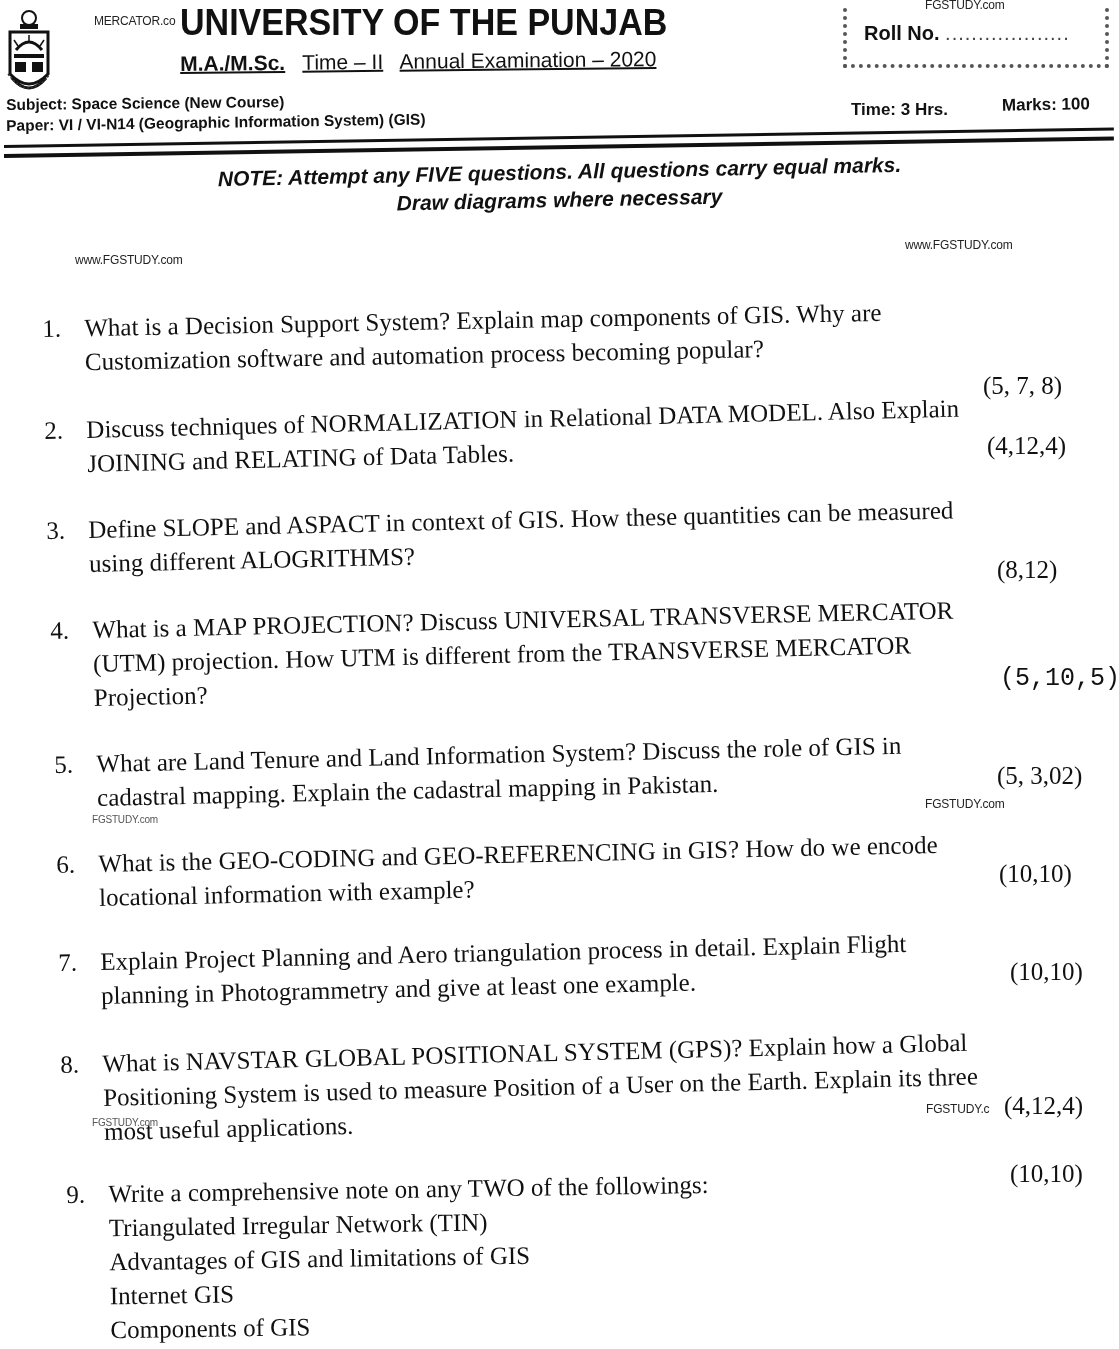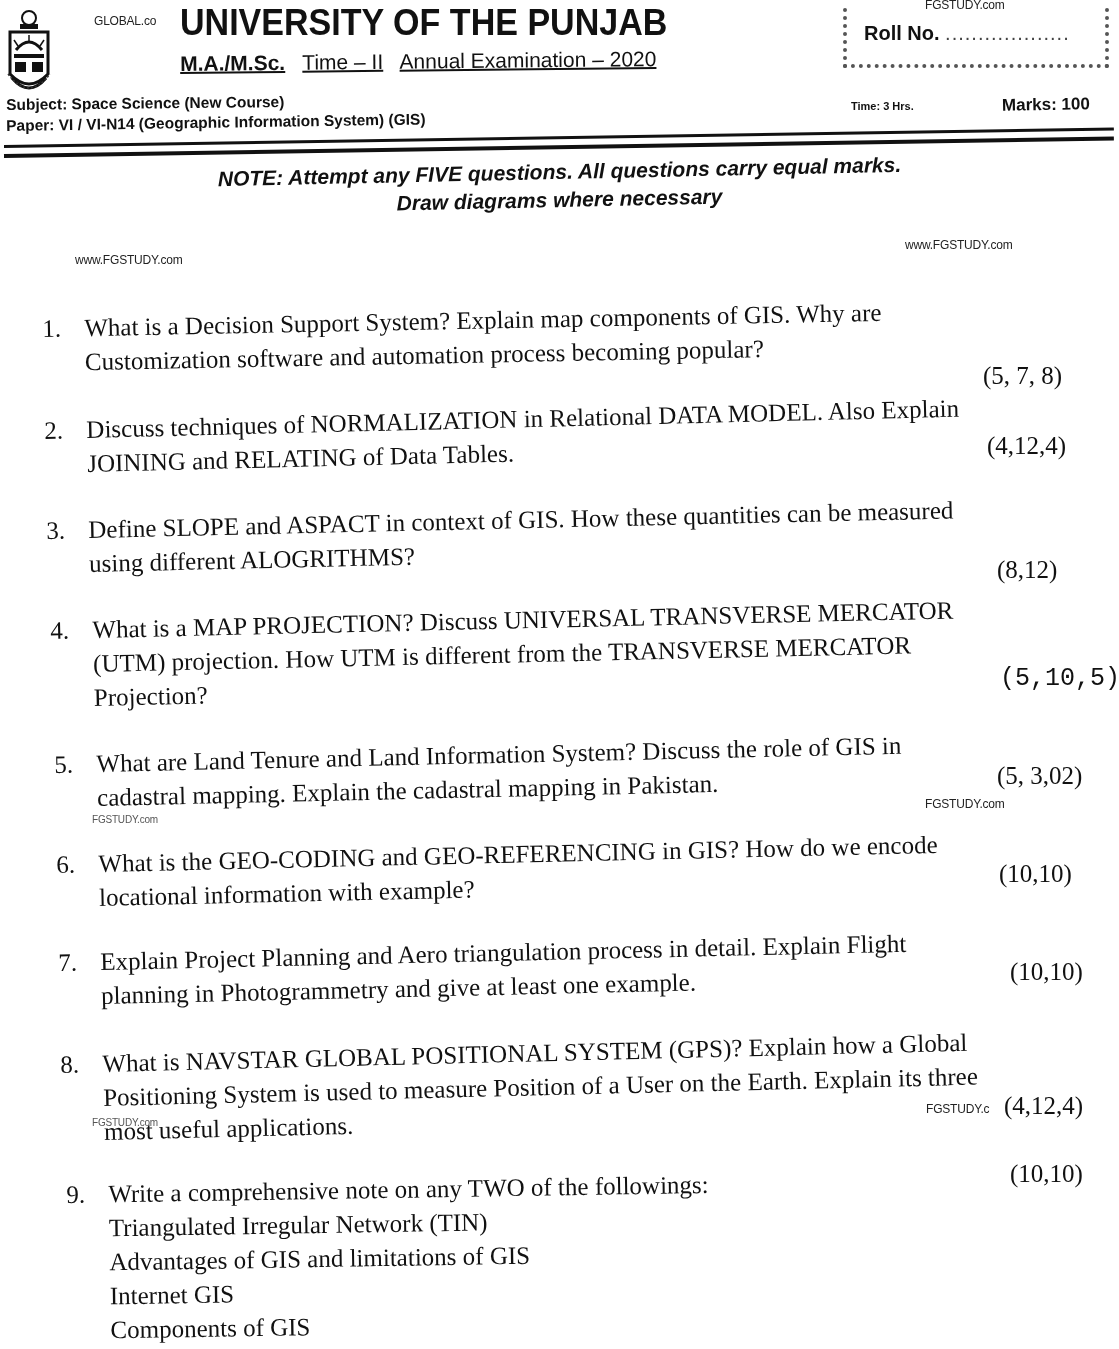--- a/index.html
+++ b/index.html
@@ -39,21 +39,21 @@
     .subject {
       left: 6px; top: 96px; font-family: "Liberation Sans", sans-serif; font-weight: bold;
       font-size: 15.5px; white-space: nowrap; transform: rotate(-0.6deg); transform-origin: left top;
     }
     .paper {
       left: 6px; top: 117px; font-family: "Liberation Sans", sans-serif; font-weight: bold;
       font-size: 15.5px; white-space: nowrap; transform: rotate(-0.9deg); transform-origin: left top;
     }
     .time {
       left: 851px; top: 100px; font-family: "Liberation Sans", sans-serif; font-weight: bold;
-      font-size: 11px; white-space: nowrap;
+      font-size: 17px; white-space: nowrap;
     }
     .marks {
       left: 1002px; top: 95px; font-family: "Liberation Sans", sans-serif; font-weight: bold;
       font-size: 17px; white-space: nowrap; transform: rotate(-1deg);
     }
 
     .rule { height: 3px; background: #111; transform-origin: left center; }
 
     .note {
       left: 0; width: 1119px; text-align: center; font-family: "Liberation Sans", sans-serif;
@@ -79,21 +79,21 @@
   <line x1="12" y1="38" x2="8" y2="32" stroke="#111" stroke-width="1.5"></line>
   <line x1="23" y1="34" x2="23" y2="27" stroke="#111" stroke-width="1.5"></line>
   <line x1="34" y1="38" x2="38" y2="32" stroke="#111" stroke-width="1.5"></line>
   <rect x="8" y="46" width="30" height="4" fill="#111"></rect>
   <rect x="9" y="54" width="11" height="10" fill="#111"></rect>
   <rect x="26" y="54" width="11" height="10" fill="#111"></rect>
   <path d="M6 70 Q23 90 40 70" fill="none" stroke="#111" stroke-width="3"></path>
   <path d="M2 66 Q23 94 44 66" fill="none" stroke="#333" stroke-width="1.5" stroke-dasharray="2,2"></path>
 </svg>
 
-<div class="abs wm" style="left:94px; top:14px;">GLOBAL.co</div>
+<div class="abs wm" style="left:94px; top:14px;">MERCATOR.co</div>
 
 <div class="abs uni-title">UNIVERSITY OF THE PUNJAB</div>
 
 <div class="abs exam-line">
   <span class="u b">M.A./M.Sc.</span>&nbsp;&nbsp;
   <span class="u">Time – II</span>&nbsp;&nbsp;
   <span class="u">Annual Examination – 2020</span>
 </div>
 
 <div class="abs wm" style="left:925px; top:-2px;">FGSTUDY.com</div>
@@ -117,21 +117,21 @@
 <div class="abs wm" style="left:905px; top:238px;">www.FGSTUDY.com</div>
 <div class="abs wm" style="left:75px; top:253px;">www.FGSTUDY.com</div>
 
 <div class="abs q" style="left:42px; top:312px; transform:rotate(-1.1deg);">
   <span class="q-num">1.</span>
   <div class="q-text">
     <div>What is a Decision Support System? Explain map components of GIS. Why are</div>
     <div>Customization software and automation process becoming popular?</div>
   </div>
 </div>
-<div class="abs marks-alloc" style="left:983px; top:362px;font-family:Liberation Serif, serif;">(5, 7, 8)</div>
+<div class="abs marks-alloc" style="left:983px; top:372px;font-family:Liberation Serif, serif;">(5, 7, 8)</div>
 
 <div class="abs q" style="left:44px; top:414px; transform:rotate(-1.4deg);">
   <span class="q-num">2.</span>
   <div class="q-text">
     <div>Discuss techniques of   NORMALIZATION in Relational DATA MODEL. Also Explain</div>
     <div>JOINING and RELATING of Data Tables.</div>
   </div>
 </div>
 <div class="abs marks-alloc" style="left:987px; top:432px;">(4,12,4)</div>
 

